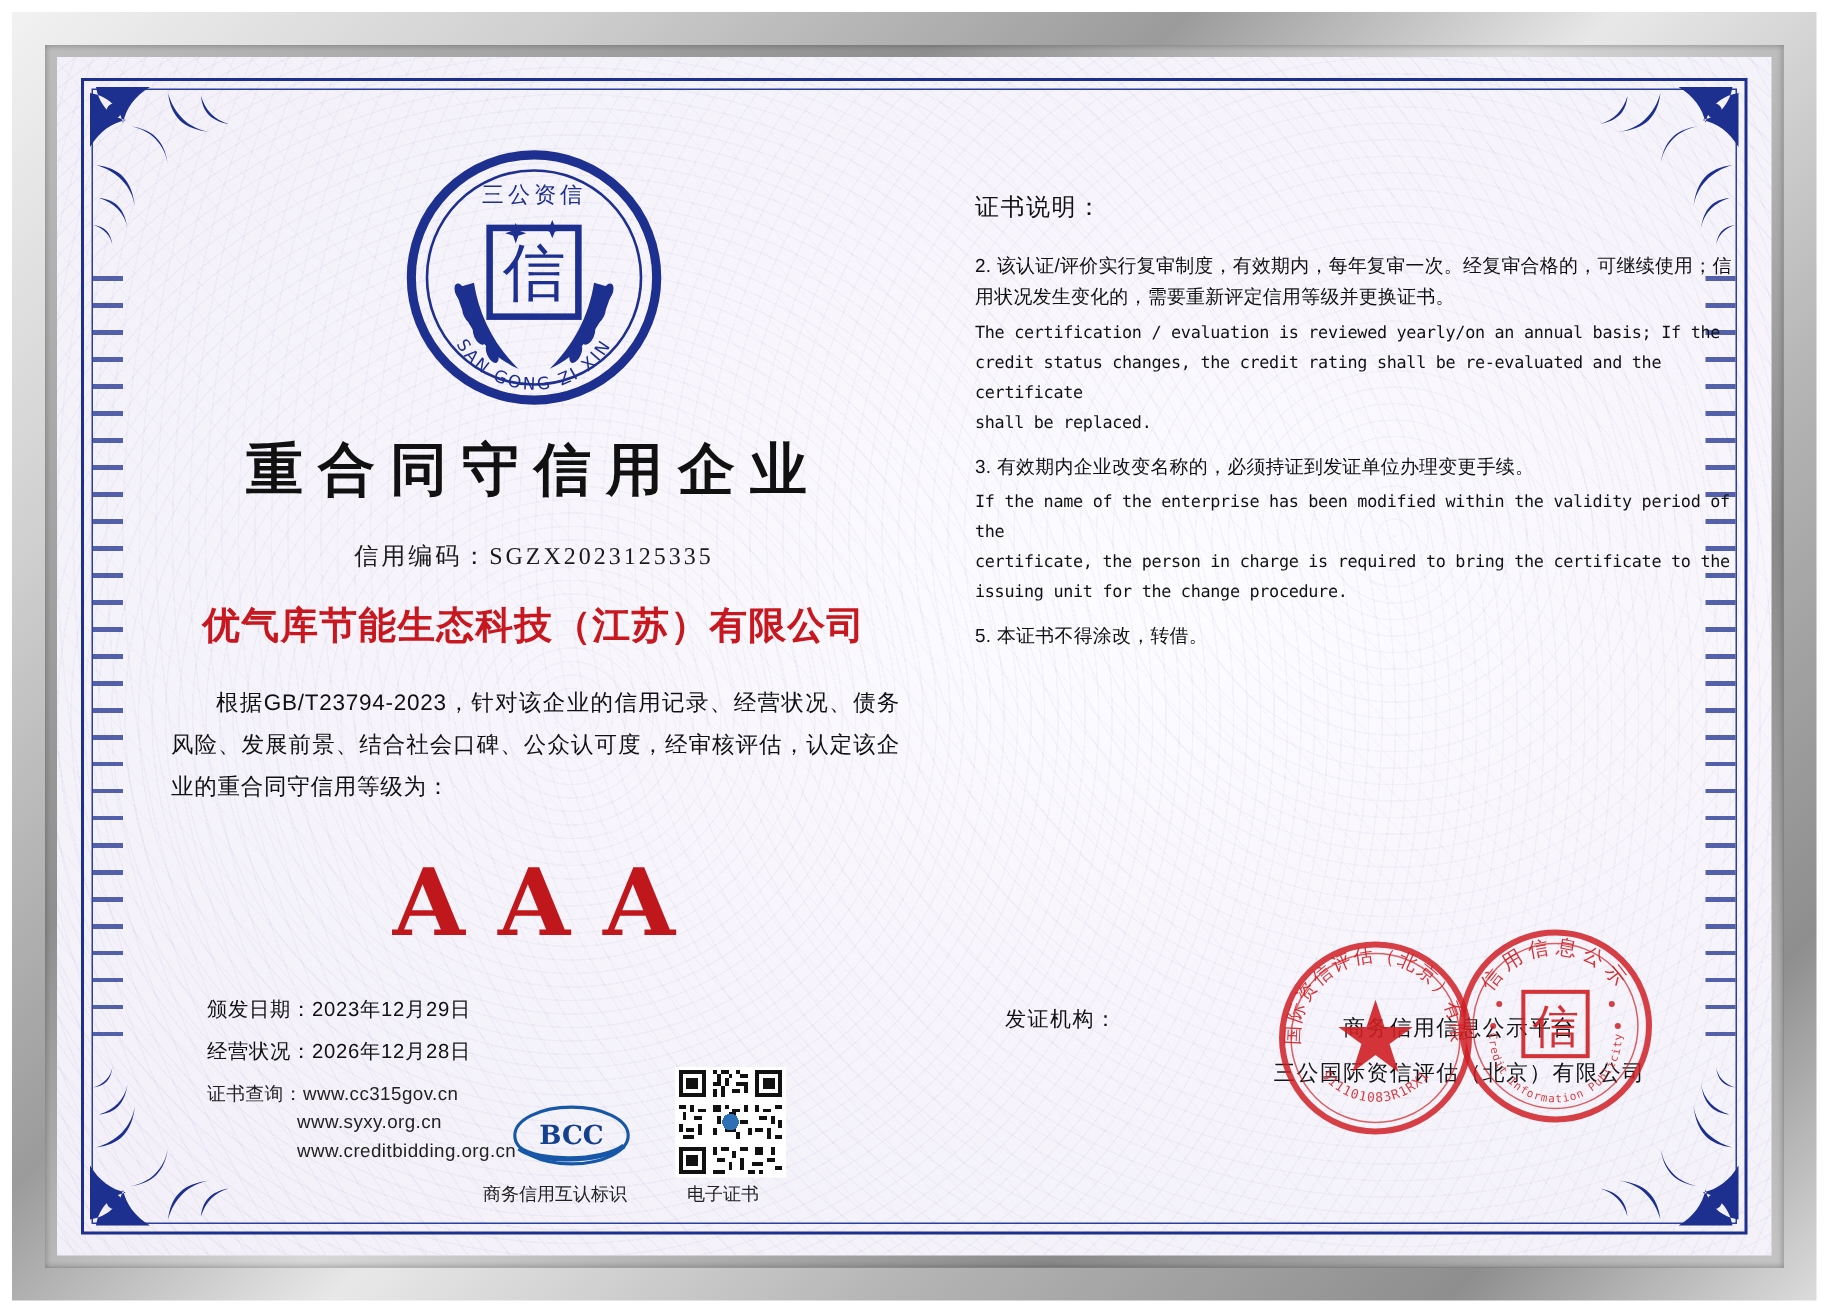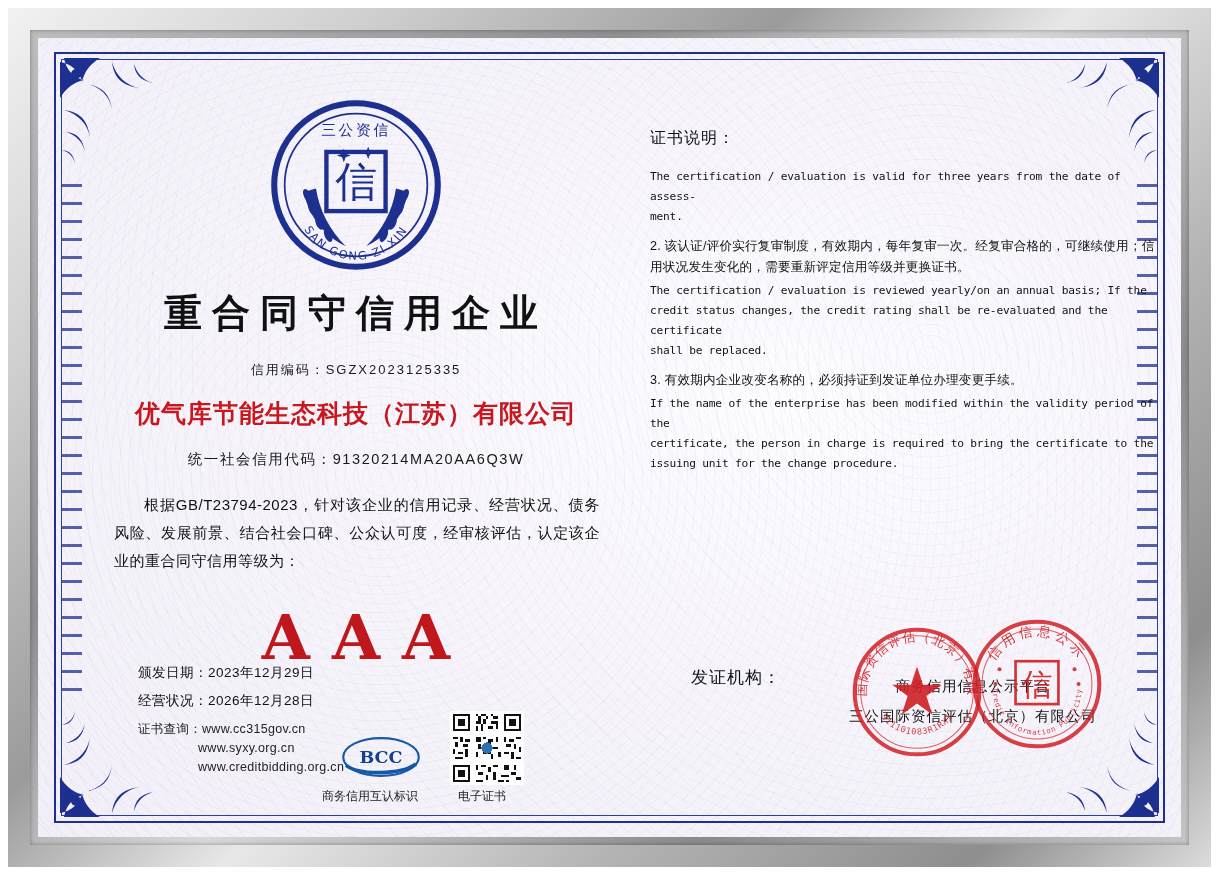--- a/index.html
+++ b/index.html
@@ -87,23 +87,24 @@
     margin-top: 16px;
     font-family: "DejaVu Serif", "Liberation Serif", serif;
     font-weight: bold;
     font-size: 38px;
     letter-spacing: 10px;
     color: #111;
     white-space: nowrap;
   }
   .credit-no {
     margin-top: 22px;
-    font-size: 13px;
+    font-size: 16px;
     letter-spacing: 2px;
     color: #1a1a1a;
+    font-family: Liberation Serif, serif;
   }
   .company {
     margin-top: 18px;
     font-size: 25px;
     font-weight: bold;
     color: #c8171e;
     letter-spacing: 1px;
   }
   .uscc {
     margin-top: 20px;
@@ -181,22 +182,22 @@
   .note-en {
     font-family: "DejaVu Sans Mono", "Liberation Mono", monospace;
     font-size: 11.2px;
     line-height: 20px;
     letter-spacing: -.2px;
     margin-top: 3px;
   }
 
   .issuer-label {
     position: absolute;
-    left: 653px; bottom: 148px;
-    font-size: 17px;
+    left: 632px; bottom: 148px;
+    font-size: 14px;
     letter-spacing: 1px;
     color: #111;
     font-family: Liberation Serif, serif;
   }
 
   
   .seal {
     position: absolute;
     width: 134px; height: 134px;
   }
@@ -306,21 +307,20 @@
       </div>
 
       <div class="main-title">重合同守信用企业</div>
 
       <div class="credit-no">
         <span>信用编码：</span><span>SGZX2023125335</span>
       </div>
 
       <div class="company">优气库节能生态科技（江苏）有限公司</div>
 
-      <div class="uscc">统一社会信用代码：91320214MA20AA6Q3W</div>
 
       <div class="para">根据GB/T23794-2023，针对该企业的信用记录、经营状况、债务风险、发展前景、结合社会口碑、公众认可度，经审核评估，认定该企业的重合同守信用等级为：</div>
 
       <div class="grade">AAA</div>
     </div>
 
     <div class="left-footer">
       <div class="lf-row">
         <span>颁发日期：</span><span>2023年12月29日</span>
       </div>
@@ -421,36 +421,35 @@
     </div>
     <div class="mark-caps">
       <span>商务信用互认标识</span>
       <span style="margin-left:16px">电子证书</span>
     </div>
 
     <div class="right-col">
       <div class="notes-title">证书说明：</div>
 
       <div>
-        <div class="note-en" style="white-space:pre-line">The certification / evaluation is valid for three years from the date of assess-
-ment.</div>
       </div>
       <div>
         <div class="note-cn">2. 该认证/评价实行复审制度，有效期内，每年复审一次。经复审合格的，可继续使用；信用状况发生变化的，需要重新评定信用等级并更换证书。</div>
         <div class="note-en" style="white-space:pre-line">The certification / evaluation is reviewed yearly/on an annual basis; If the
 credit status changes, the credit rating shall be re-evaluated and the certificate
 shall be replaced.</div>
       </div>
       <div>
         <div class="note-cn">3. 有效期内企业改变名称的，必须持证到发证单位办理变更手续。</div>
         <div class="note-en" style="white-space:pre-line">If the name of the enterprise has been modified within the validity period of the
 certificate, the person in charge is required to bring the certificate to the
 issuing unit for the change procedure.</div>
       </div>
       <div>
+        <div class="note-cn">5. 本证书不得涂改，转借。</div>
       </div>
     </div>
 
     <div class="issuer-label">发证机构：</div>
 
     <div class="issuer-lines">
       <div>商务信用信息公示平台</div>
       <div>三公国际资信评估（北京）有限公司</div>
     </div>
 

